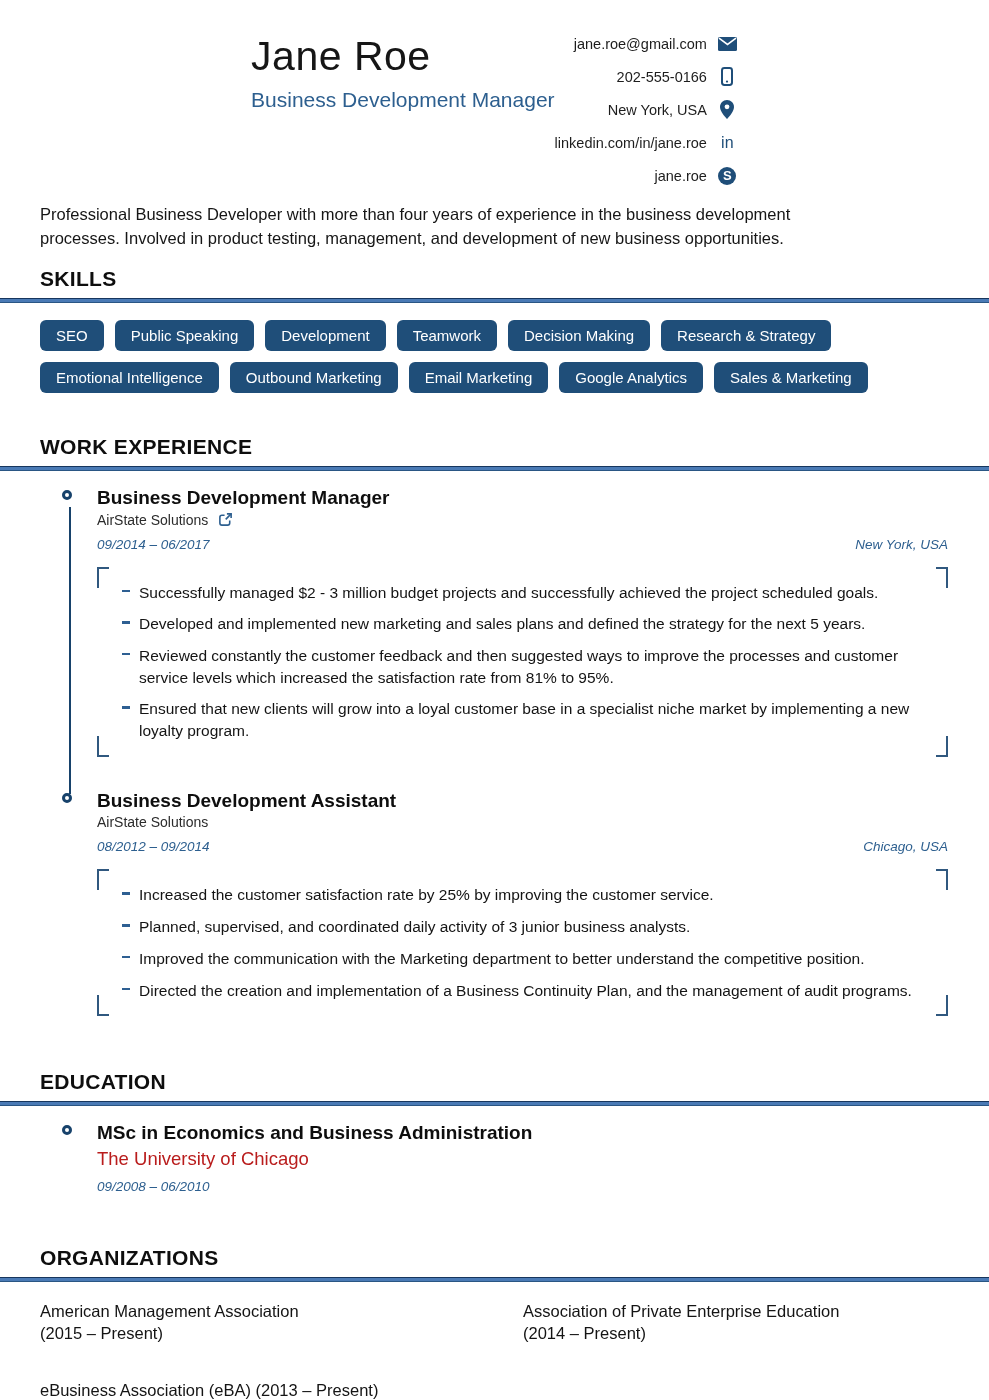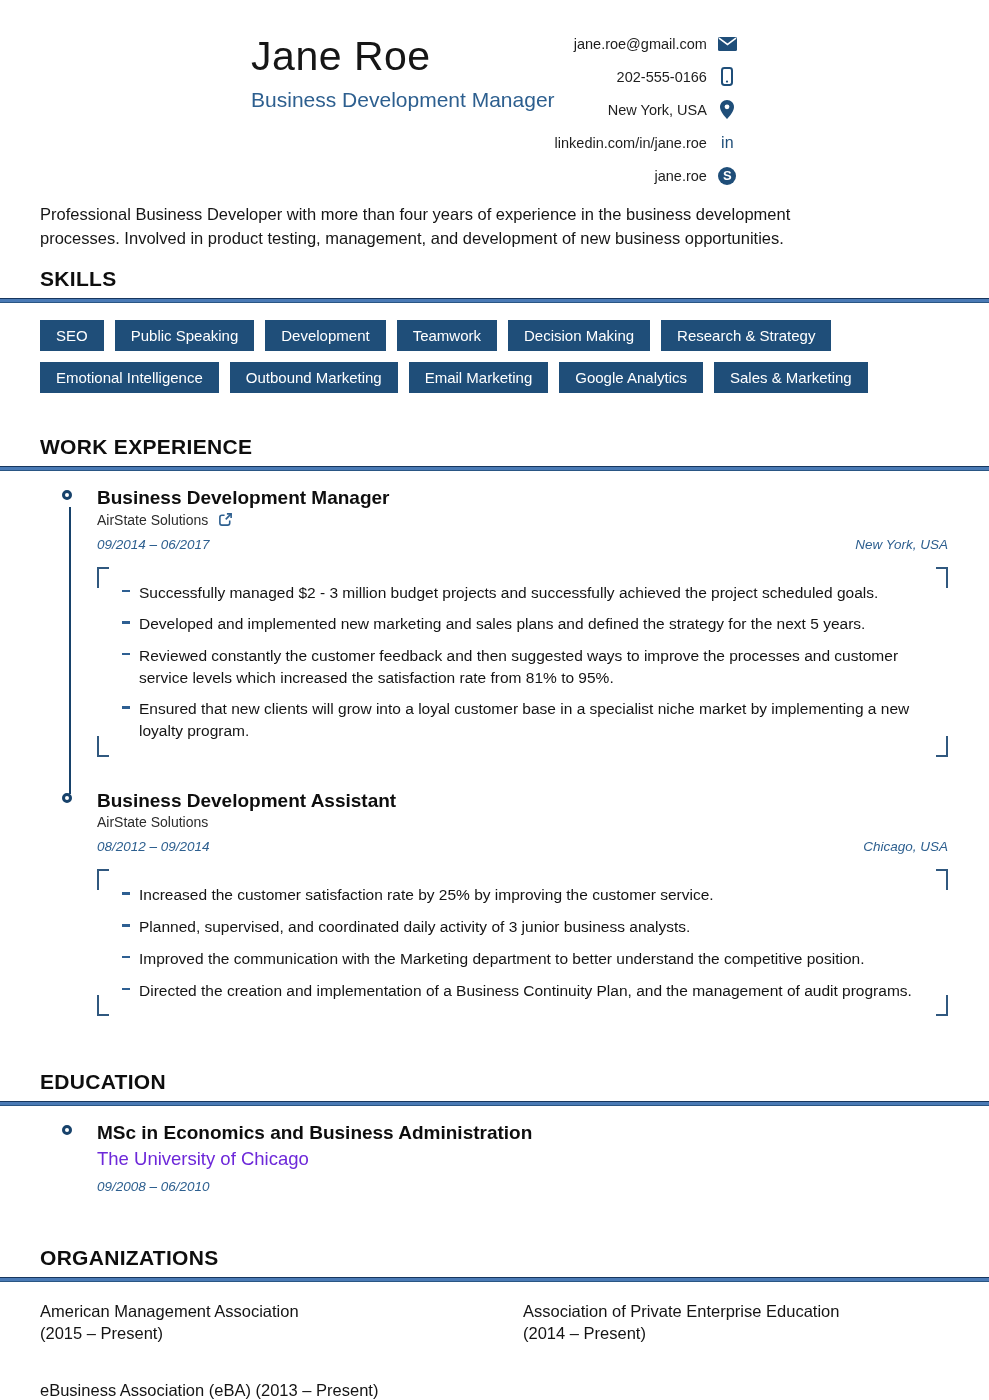--- a/index.html
+++ b/index.html
@@ -30,21 +30,21 @@
   .summary { margin-top: 18px; font-size: 16.5px; line-height: 1.45; color: #161616; max-width: 910px; }
 
   
   .section-head { margin-top: 0; }
   .section-title { font-size: 21px; font-weight: 800; letter-spacing: 0.3px; color: #0e0e0e; padding-left: 40px; }
   .divider { margin-top: 7px; height: 5px; width: 100%;
     background: linear-gradient(to bottom, #17365d 0 22%, #4a7ab5 22% 72%, #2a5684 72% 100%); }
 
   
   .skills-wrap { margin-top: 17px; display: flex; flex-wrap: wrap; gap: 11px 11px; }
-  .pill { background: #1f4e79; color: #ffffff; font-size: 15px; padding: 8px 16px; border-radius: 0; line-height: 1; white-space: nowrap; }
+  .pill { background: #1f4e79; color: #ffffff; font-size: 15px; padding: 8px 16px; border-radius: 6px; line-height: 1; white-space: nowrap; }
 
   
   .entries { margin-top: 15px; }
   .entry { position: relative; padding-left: 57px; margin-left: 0; }
   .entry + .entry { margin-top: 32px; }
   .timeline-dot { position: absolute; left: 22px; top: 4px; width: 10px; height: 10px; border: 3.2px solid #17426b; border-radius: 50%; background: #fff; }
   .entry.connected::before { content: ""; position: absolute; left: 28.6px; top: 21px; width: 2.4px; height: calc(100% + 16px); background: #17426b; }
   .entry-title { font-size: 19px; font-weight: 700; color: #0e0e0e; line-height: 1.25; }
   .entry-company { margin-top: 2px; font-size: 14px; color: #2b2b2b; display: flex; align-items: center; gap: 10px; }
   .entry-meta { margin-top: 9px; display: flex; justify-content: space-between; align-items: baseline; padding-right: 0; }
@@ -55,21 +55,21 @@
   .corner { position: absolute; width: 12px; height: 21px; border: 0 solid #30587f; }
   .corner.tl { top: 0; left: 0; border-top-width: 2px; border-left-width: 2px; }
   .corner.tr { top: 0; right: 0; border-top-width: 2px; border-right-width: 2px; }
   .corner.bl { bottom: 0; left: 0; border-bottom-width: 2px; border-left-width: 2px; }
   .corner.br { bottom: 0; right: 0; border-bottom-width: 2px; border-right-width: 2px; }
   .bullet { position: relative; padding-left: 17px; font-size: 15.5px; line-height: 1.4; color: #141414; }
   .bullet + .bullet { margin-top: 10px; }
   .bullet::before { content: ""; position: absolute; left: 0; top: 8px; width: 8px; height: 2.5px; background: #2e5f92; }
 
   
-  .edu-school { margin-top: 3px; font-size: 18.5px; color: #6d28d9; }
+  .edu-school { margin-top: 3px; font-size: 18.5px; color: #b91c1c; }
 
   
   .org-grid { margin-top: 18px; display: grid; grid-template-columns: 483px 1fr; row-gap: 34px; }
   .org-item { font-size: 16.5px; line-height: 1.35; color: #141414; }
 
   
   .mt-skills-head { margin-top: 16px; }
   .mt-work-head { margin-top: 42px; }
   .mt-edu-head { margin-top: 54px; }
   .mt-org-head { margin-top: 52px; }

